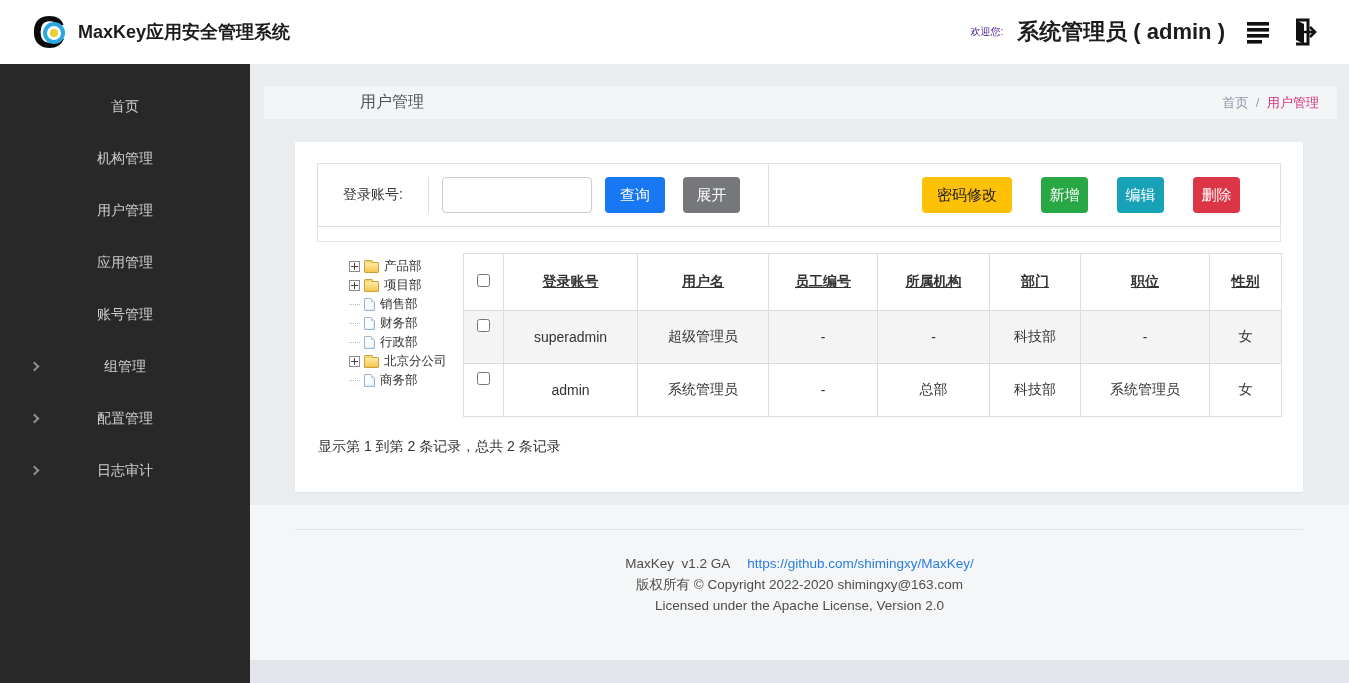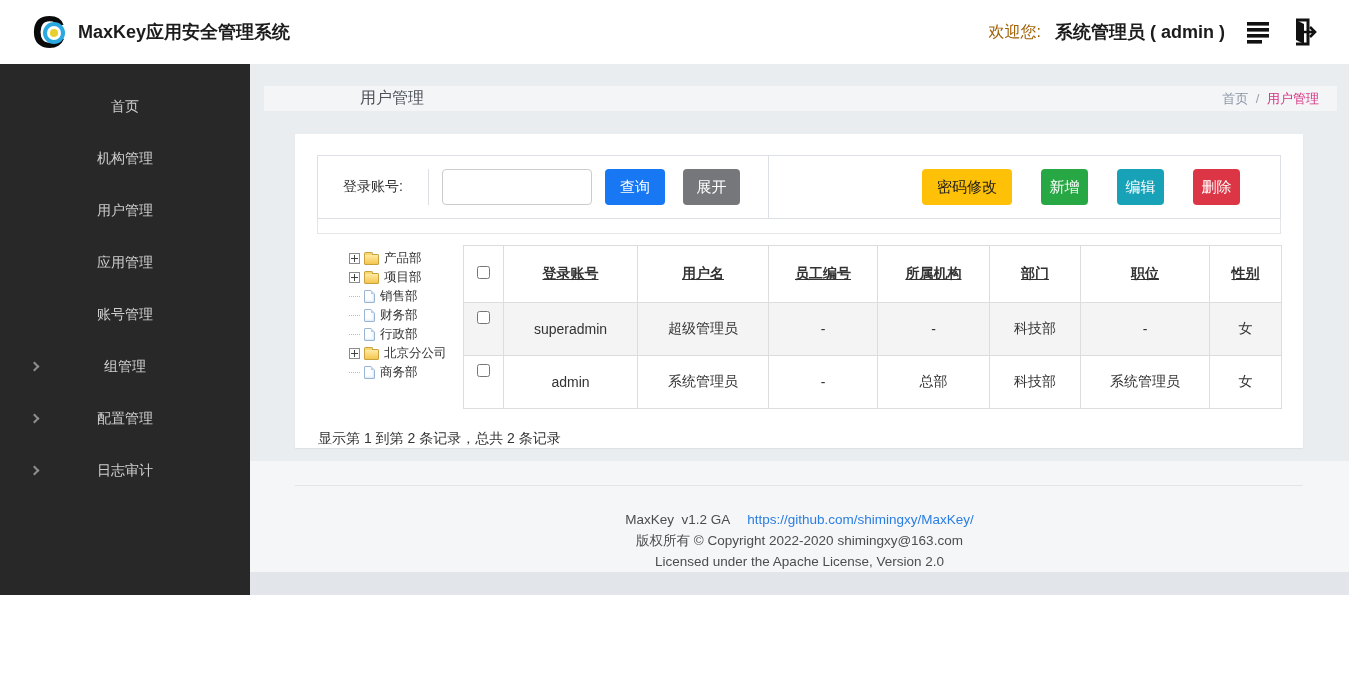--- a/index.html
+++ b/index.html
@@ -1,29 +1,29 @@
 <!DOCTYPE html>
 <html><head>
 <meta charset="utf-8">
 <style>
   * { margin:0; padding:0; box-sizing:border-box; }
   html,body { width:1349px; height:683px; overflow:hidden; font-family:"Liberation Sans","DejaVu Sans",sans-serif; }
-  .app { width:1349px; height:595px; display:flex; flex-direction:column; background:#eaedf0; }
+  .app { width:1349px; height:683px; display:flex; flex-direction:column; background:#eaedf0; }
 
   
   .topbar { height:64px; background:#ffffff; display:flex; align-items:center; padding:0 28px 0 32px; flex:0 0 auto; }
   .logo { width:44px; height:46px; position:relative; flex:0 0 auto; }
   .logo .c-glyph { font-size:46px; font-weight:900; color:#0a0a0a; line-height:46px; letter-spacing:-2px; }
   .logo .ring { position:absolute; left:11px; top:13px; width:22px; height:22px; border-radius:50%; background:#29a9e0; }
   .logo .ring-inner { position:absolute; left:4px; top:4px; width:14px; height:14px; border-radius:50%; background:#ffffff; }
   .logo .dot { position:absolute; left:3px; top:3px; width:8px; height:8px; border-radius:50%; background:#e9cf2b; }
   .app-title { font-size:18px; font-weight:bold; color:#1c1c1c; margin-left:2px; }
   .topbar-spacer { flex:1; }
-  .welcome { font-size:16px; color:#a16207; }
-  .user-display { font-size:18px; font-weight:bold; color:#1c1c1c; margin-left:14px; }
+  .welcome { font-size:10px; color:#4c1d95; }
+  .user-display { font-size:22px; font-weight:bold; color:#1c1c1c; margin-left:14px; }
   .topbar-icons { display:flex; align-items:center; margin-left:16px; gap:4px; }
   .icon-btn { width:38px; height:40px; display:flex; align-items:center; justify-content:center; cursor:pointer; }
 
   
   .body-row { flex:1; display:flex; min-height:0; }
   .sidebar { width:250px; background:#282828; flex:0 0 auto; padding-top:16px; }
   .side-item { height:52px; line-height:52px; text-align:center; color:#cfcfcf; font-size:14px; position:relative; cursor:pointer; }
   .side-item .chev { position:absolute; left:31px; top:23px; width:7px; height:7px; border-right:2px solid #8d8d8d; border-top:2px solid #8d8d8d; transform:rotate(45deg); }
   .main { flex:1; display:flex; flex-direction:column; min-width:0; background:#eaedf0; }
 

